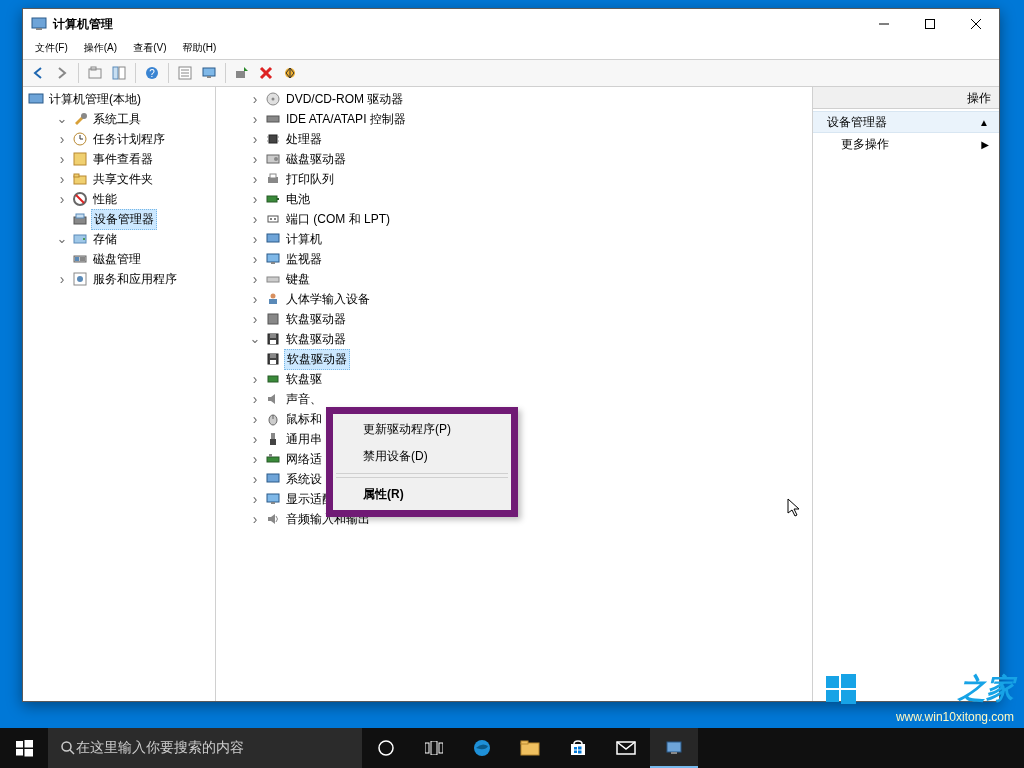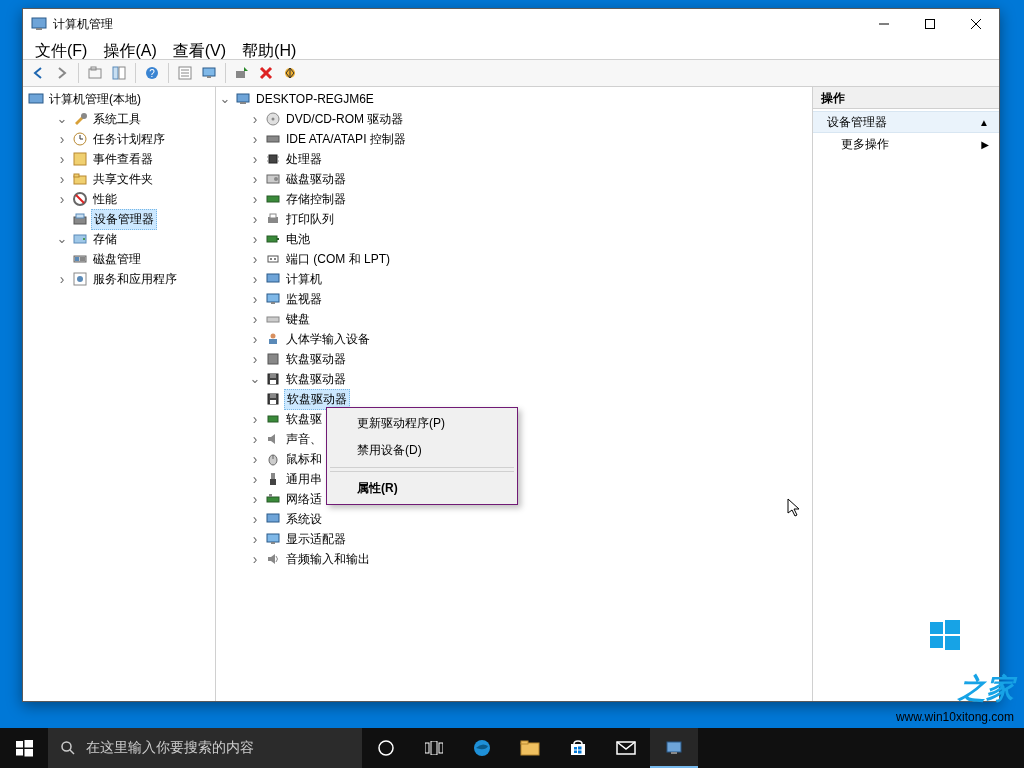--- a/index.html
+++ b/index.html
@@ -2,39 +2,39 @@
 <html><head>
 <meta charset="utf-8">
 <style>
 * { margin: 0; padding: 0; box-sizing: border-box; font-family: "Microsoft YaHei", "Segoe UI", sans-serif; }
 body { background: #0078d7; width: 1024px; height: 768px; overflow: hidden; position: relative; }
 
 .window {
   position: absolute; top: 8px; left: 22px; width: 978px; height: 694px;
   background: #fff; border: 1px solid #5a5a5a; box-shadow: 0 4px 14px rgba(0,0,0,0.4);
 }
-.titlebar { height: 30px; background: #fff; display: flex; align-items: center; padding-left: 8px; }
+.titlebar { height: 30px; background: #fff; display: flex; align-items: center; padding-left: 8px; font-weight: bold; }
 .titlebar-icon { width: 16px; height: 16px; margin-right: 6px; }
 .titlebar-text { font-size: 12px; flex: 1; }
 .titlebar-btns { display: flex; }
 .titlebar-btn { width: 46px; height: 30px; display: flex; align-items: center; justify-content: center; font-size: 14px; }
 
-.menubar { height: 20px; padding: 0 4px; display: flex; font-size: 16px; }
+.menubar { height: 20px; padding: 0 4px; display: flex; font-size: 10px; }
 .menu-item { padding: 2px 8px; }
 
 .toolbar { height: 28px; border-top:1px solid #d0d0d0; border-bottom: 1px solid #d0d0d0; background: #f7f7f7; display: flex; align-items: center; padding: 0 4px; gap: 2px; }
 .tool-btn { width: 22px; height: 22px; display: flex; align-items: center; justify-content: center; border: 1px solid transparent; }
 .tool-sep { width: 1px; height: 20px; background: #d0d0d0; margin: 0 3px; }
 
-.body { display: flex; height: calc(100% - 78px); }
+.body { display: flex; height: calc(100% - 78px); text-align: right; }
 .left-panel { width: 193px; border-right: 1px solid #d0d0d0; background: #fff; padding-top: 2px; overflow: hidden; }
 .mid-panel { flex: 1; border-right: 1px solid #d0d0d0; background: #fff; padding-top: 2px; overflow: hidden; position: relative; }
 .right-panel { width: 186px; background: #fff; }
 
-.right-header { height: 22px; background: #f0f0f0; border-bottom: 1px solid #d0d0d0; padding: 3px 8px; font-size: 12px; font-weight: bold; }
+.right-header { height: 22px; background: #f0f0f0; border-bottom: 1px solid #d0d0d0; padding: 3px 8px; font-size: 12px; }
 .right-section { padding: 2px 0; }
 .right-item { height: 22px; padding: 3px 10px 3px 14px; font-size: 12px; display: flex; align-items:center; justify-content: space-between; }
 .right-item.device { background: #eaf3fb; border-top:1px solid #d8e6f2; border-bottom:1px solid #d8e6f2;}
 .right-item .arrow { font-size: 10px; }
 .right-item.more { padding-left: 28px; }
 
 .tree { font-size: 12px; }
 .tree-row { height: 20px; display: flex; align-items: center; white-space: nowrap; padding-left: 4px; }
 .expander { width: 14px; height: 14px; display: inline-flex; align-items: center; justify-content: center; font-size: 11px; color: #6e6e6e; cursor: default; }
 .expander.open::before { content: "⌄"; font-size: 13px; line-height: 8px;}
@@ -42,39 +42,39 @@
 .tree-icon { width: 16px; height: 16px; display: inline-flex; align-items: center; justify-content: center; margin: 0 3px; }
 .tree-label { padding: 1px 2px; }
 .tree-label.sel { background: #cce8ff; border: 1px dotted #7ab8e6; }
 
 .indent-0 { padding-left: 2px; }
 .indent-1 { padding-left: 32px; }
 .indent-2 { padding-left: 32px; }
 
 .context-menu {
   position: absolute; top: 407px; left: 326px; width: 192px;
-  background: #f0f0f0; border: 1px solid #701a75; box-shadow: 3px 3px 6px rgba(0,0,0,0.25);
+  background: #f0f0f0; border: 7px solid #701a75; box-shadow: 3px 3px 6px rgba(0,0,0,0.25);
   padding: 2px; font-size: 12px; z-index: 50;
 }
 .ctx-item { padding: 5px 20px 5px 28px; }
 .ctx-sep { height: 1px; background: #d0d0d0; margin: 3px 1px; }
 .ctx-item.bold { font-weight: bold; }
 
 .cursor { position: absolute; top: 498px; left: 787px; font-size: 16px; color:#000; z-index:60; pointer-events:none;}
 
 .taskbar { position: absolute; bottom: 0; left: 0; width: 1024px; height: 40px; background: #101010; display: flex; align-items: center; }
 .start-btn { width: 48px; height: 40px; display: flex; align-items: center; justify-content: center; }
-.search-box { flex: 0 0 314px; height: 40px; background: #2b2b2b; display: flex; align-items: center; padding: 0 12px; color: #ccc; font-size: 14px; gap: 10px; }
+.search-box { flex: 0 0 314px; height: 40px; background: #2b2b2b; display: flex; align-items: center; padding: 0 12px; color: #ccc; font-size: 14px; }
 .task-icons { display: flex; height: 40px; }
 .task-icon { width: 48px; height: 40px; display: flex; align-items: center; justify-content: center; }
 .task-icon.active { border-bottom: 2px solid #76b9ed; background: #272727; }
 
 .watermark { position: absolute; right: 10px; bottom: 44px; text-align: right; color: #fff; z-index: 5;}
-.watermark .logo { display:flex; align-items:center; justify-content:flex-end; gap:18px; font-size: 28px; font-weight: 600; font-style: italic; flex-direction: column;}
-.watermark .url { font-size: 12px; color: #000000; margin-top: 2px;}
+.watermark .logo { display:flex; align-items:center; justify-content:flex-end; gap:18px; font-size: 28px; font-weight: 600; font-style: italic;}
+.watermark .url { font-size: 12px; color: #fef9c3; margin-top: 2px;}
 
 svg { display: block; }
 </style>
 </head>
 <body>
 
 <div class="window">
   <div class="titlebar">
     <span class="titlebar-icon">
       <svg width="16" height="16">
@@ -279,30 +279,20 @@
                 <circle cx="8" cy="8" r="3" fill="#5a8ab8"></circle>
               </svg>
             </span>
             <span class="tree-label">服务和应用程序</span>
           </div>
       </div>
     </div>
 
     <div class="mid-panel">
       <div class="tree">
-        <div class="tree-row indent-0">
-            <span class="expander open"></span>
-            <span class="tree-icon">
-              <svg width="16" height="16">
-                <rect x="2" y="3" width="12" height="8" fill="#6ea4d8" stroke="#2a5a8a"></rect>
-                <rect x="5" y="11" width="6" height="2" fill="#888"></rect>
-              </svg>
-            </span>
-            <span class="tree-label">DESKTOP-REGJM6E</span>
-          </div>
         <div class="tree-row indent-1">
             <span class="expander closed"></span>
             <span class="tree-icon">
               <svg width="16" height="16">
                 <circle cx="8" cy="8" r="6" fill="#e0e0e0" stroke="#888"></circle>
                 <circle cx="8" cy="8" r="1.5" fill="#888"></circle>
               </svg>
             </span>
             <span class="tree-label">DVD/CD-ROM 驱动器</span>
           </div>
@@ -330,29 +320,20 @@
           </div>
         <div class="tree-row indent-1">
             <span class="expander closed"></span>
             <span class="tree-icon">
               <svg width="16" height="16">
                 <rect x="2" y="4" width="12" height="8" fill="#ccc" stroke="#666"></rect>
                 <circle cx="11" cy="8" r="2" fill="#888"></circle>
               </svg>
             </span>
             <span class="tree-label">磁盘驱动器</span>
-          </div>
-        <div class="tree-row indent-1">
-            <span class="expander closed"></span>
-            <span class="tree-icon">
-              <svg width="16" height="16">
-                <rect x="2" y="5" width="12" height="6" fill="#3a8a3a" stroke="#265a26"></rect>
-              </svg>
-            </span>
-            <span class="tree-label">存储控制器</span>
           </div>
         <div class="tree-row indent-1">
             <span class="expander closed"></span>
             <span class="tree-icon">
               <svg width="16" height="16">
                 <rect x="3" y="6" width="10" height="6" fill="#888"></rect>
                 <rect x="5" y="3" width="6" height="4" fill="#fff" stroke="#888"></rect>
               </svg>
             </span>
             <span class="tree-label">打印队列</span>

